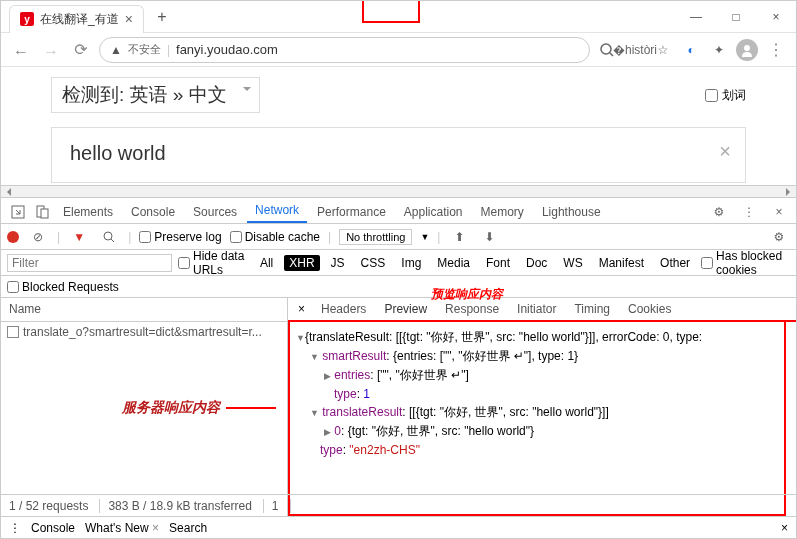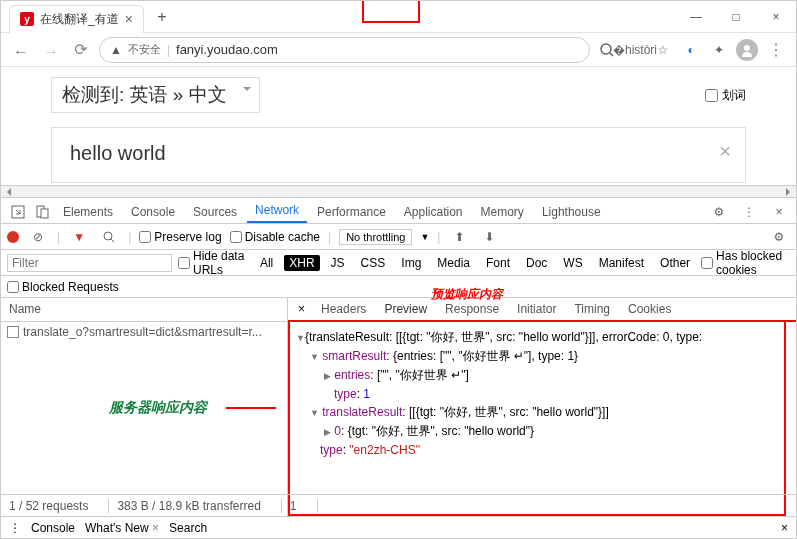--- a/index.html
+++ b/index.html
@@ -54,25 +54,25 @@
 .right{flex:1;position:relative}
 .rtabs{height:24px;border-bottom:2px solid red;display:flex;align-items:center;padding:0 4px;gap:2px;position:relative}
 .rtab{padding:3px 8px;color:#555}
 .preview-highlight{position:absolute;left:361px;top:-2px;width:58px;height:24px;border:2px solid red;pointer-events:none}
 .json{border:2px solid red;border-top:none;position:absolute;top:24px;bottom:0;left:0;right:10px;padding:6px;font-family:Menlo,Consolas,monospace;font-size:11px;line-height:18px}
 .json .k{color:#881280}
 .json .s{color:#c41a16}
 .json .n{color:#1c00cf}
 .json .t{display:inline-block;color:#777;font-size:9px}
 .ann1{position:absolute;left:430px;top:285px;color:red;font-weight:bold;font-size:12px;font-style:italic;z-index:10}
-.ann2{position:absolute;left:108px;top:398px;color:#15803d;font-weight:bold;font-size:14px;font-style:italic;z-index:10}
+.ann2{position:absolute;left:121px;top:398px;color:#b91c1c;font-weight:bold;font-size:14px;font-style:italic;z-index:10}
 .arrow1{position:absolute;left:412px;top:296px;width:40px;height:2px;z-index:10}
 .arrow2{position:absolute;left:225px;top:406px;width:50px;height:2px;z-index:10}
 .status{position:absolute;bottom:22px;height:22px;border-top:1px solid #ccc;width:100%;display:flex;align-items:center;padding:0 8px;gap:8px;font-size:11px;color:#555}
-.status span{border-right:1px solid #ccc;padding-right:20px}
+.status span{border-right:1px solid #ccc;padding-right:11px}
 .drawer{position:absolute;bottom:0;height:22px;border-top:1px solid #ccc;width:100%;display:flex;align-items:center;padding:0 8px;gap:10px;font-size:11px}
 .scrollhint{position:absolute;top:184px;left:0;right:0;height:12px;background:#f1f1f1;border-top:1px solid #ccc}
 .scrollhint:before{content:"";position:absolute;left:2px;top:2px;width:0;height:0;border:4px solid transparent;border-right-color:#888}
 .scrollhint:after{content:"";position:absolute;right:2px;top:2px;width:0;height:0;border:4px solid transparent;border-left-color:#888}
 </style>
 </head>
 <body>
 
 <div class="titlebar">
   <div class="tab">

